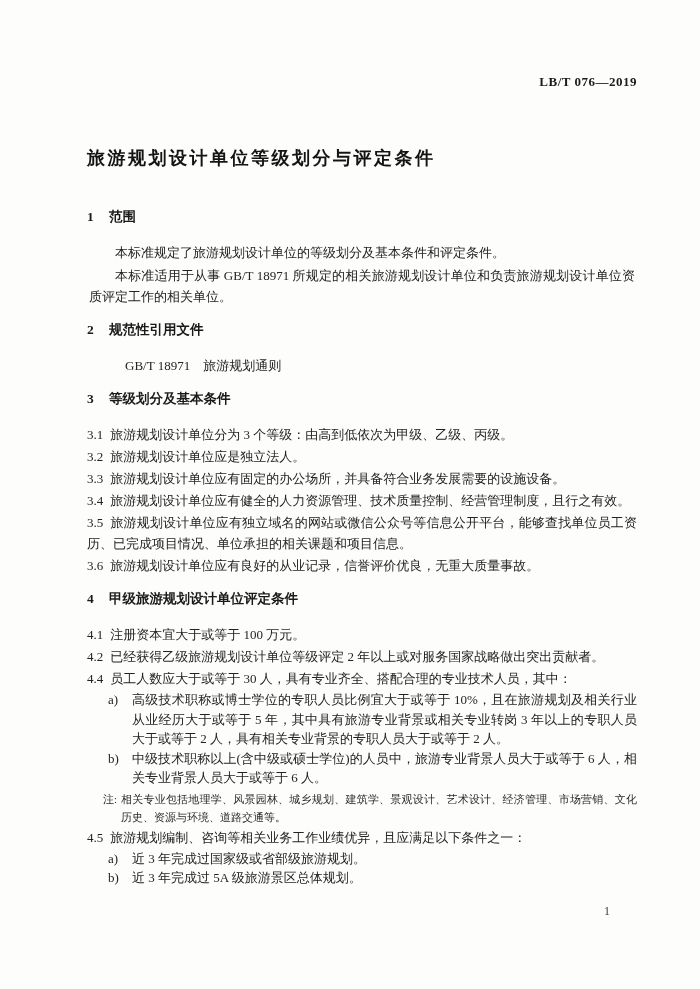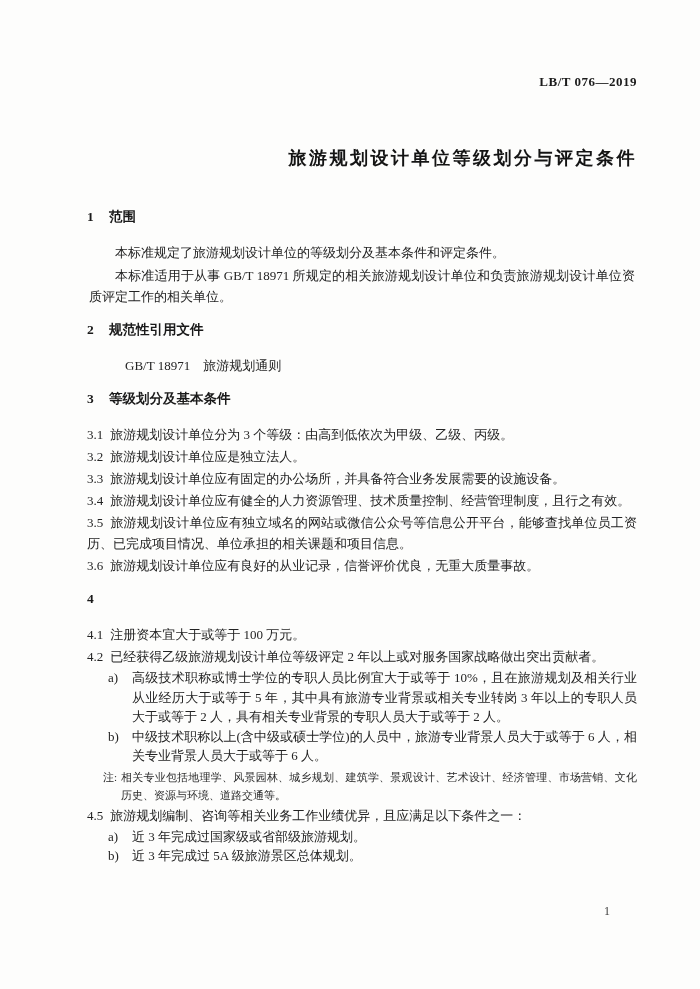--- a/index.html
+++ b/index.html
@@ -17,21 +17,21 @@
   .doc-header {
     text-align: right;
     font-weight: bold;
     font-size: 13px;
     line-height: 15px;
     letter-spacing: 0.5px;
     color: #1c1c1c;
   }
   .doc-title {
     margin: 56px 0 0 0;
-    text-align: right;
+    text-align: left;
     font-size: 18px;
     font-weight: bold;
     letter-spacing: 2.5px;
     line-height: 26px;
     color: #141414;
   }
   .sec-heading {
     display: flex;
     font-size: 13.5px;
     font-weight: bold;
@@ -137,26 +137,30 @@
       <span class="cnum">3.5</span><span>旅游规划设计单位应有独立域名的网站或微信公众号等信息公开平台，能够查找单位员工资历、已完成项目情况、单位承担的相关课题和项目信息。</span>
     </p>
     <p class="clause">
       <span class="cnum">3.6</span><span>旅游规划设计单位应有良好的从业记录，信誉评价优良，无重大质量事故。</span>
     </p>
   </section>
 
   <section>
     <div class="sec-heading">
       <span class="sec-num">4</span>
+      <span>甲级旅游规划设计单位评定条件</span>
     </div>
     <p class="clause">
       <span class="cnum">4.1</span><span>注册资本宜大于或等于 100 万元。</span>
     </p>
     <p class="clause">
       <span class="cnum">4.2</span><span>已经获得乙级旅游规划设计单位等级评定 2 年以上或对服务国家战略做出突出贡献者。</span>
+    </p>
+    <p class="clause">
+      <span class="cnum">4.4</span><span>员工人数应大于或等于 30 人，具有专业齐全、搭配合理的专业技术人员，其中：</span>
     </p>
     <div class="subitem">
       <span class="marker">a)</span>
       <span class="stext">高级技术职称或博士学位的专职人员比例宜大于或等于 10%，且在旅游规划及相关行业从业经历大于或等于 5 年，其中具有旅游专业背景或相关专业转岗 3 年以上的专职人员大于或等于 2 人，具有相关专业背景的专职人员大于或等于 2 人。</span>
     </div>
     <div class="subitem">
       <span class="marker">b)</span>
       <span class="stext">中级技术职称以上(含中级或硕士学位)的人员中，旅游专业背景人员大于或等于 6 人，相关专业背景人员大于或等于 6 人。</span>
     </div>
     <div class="note">

